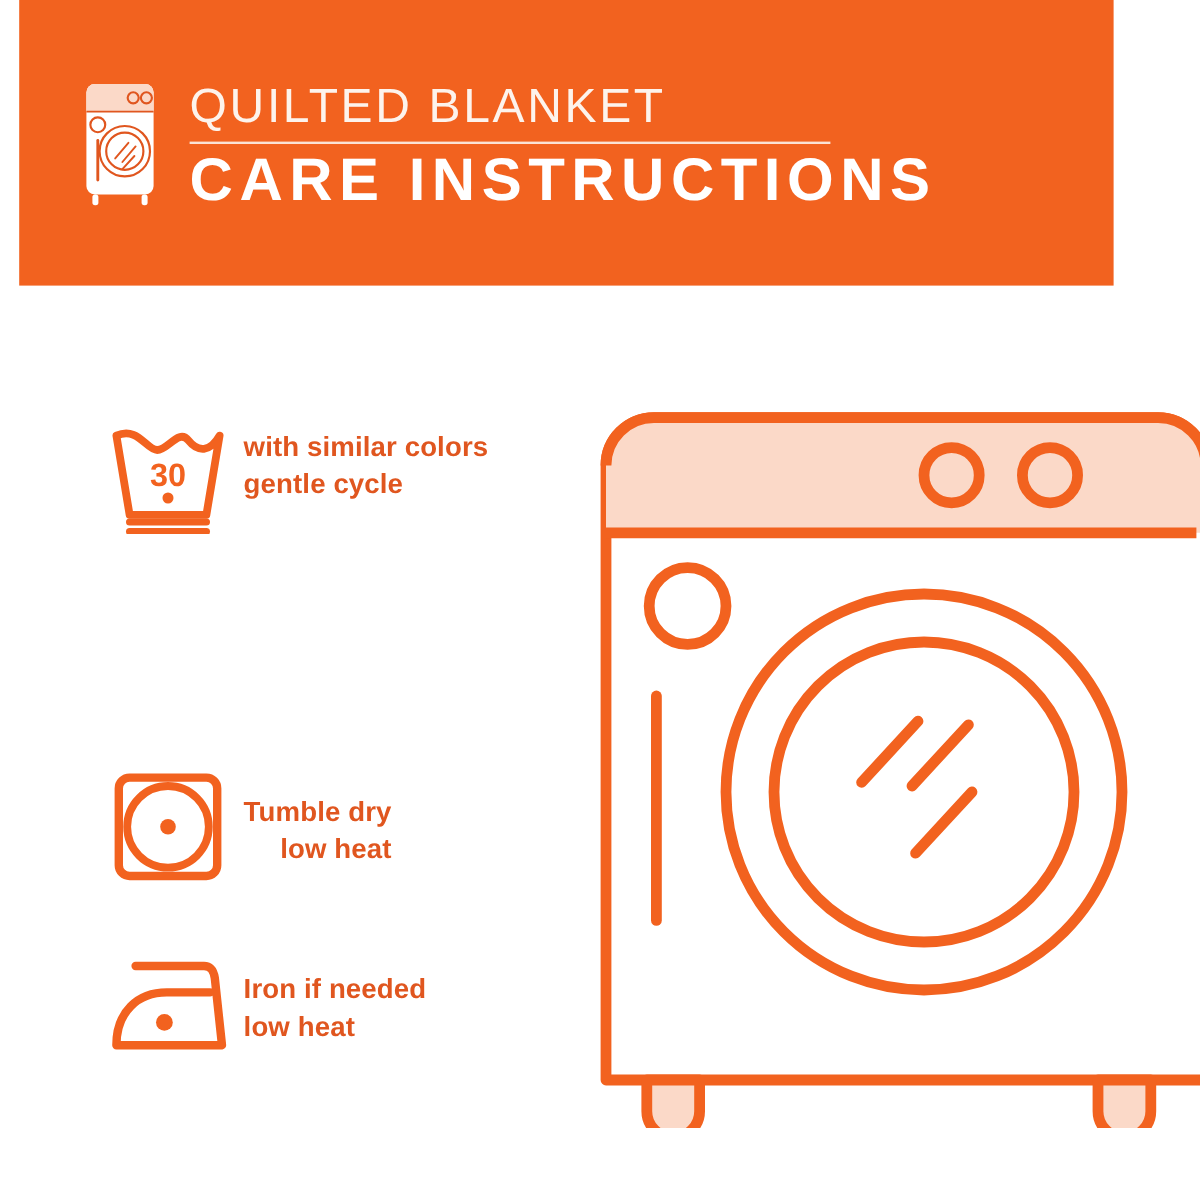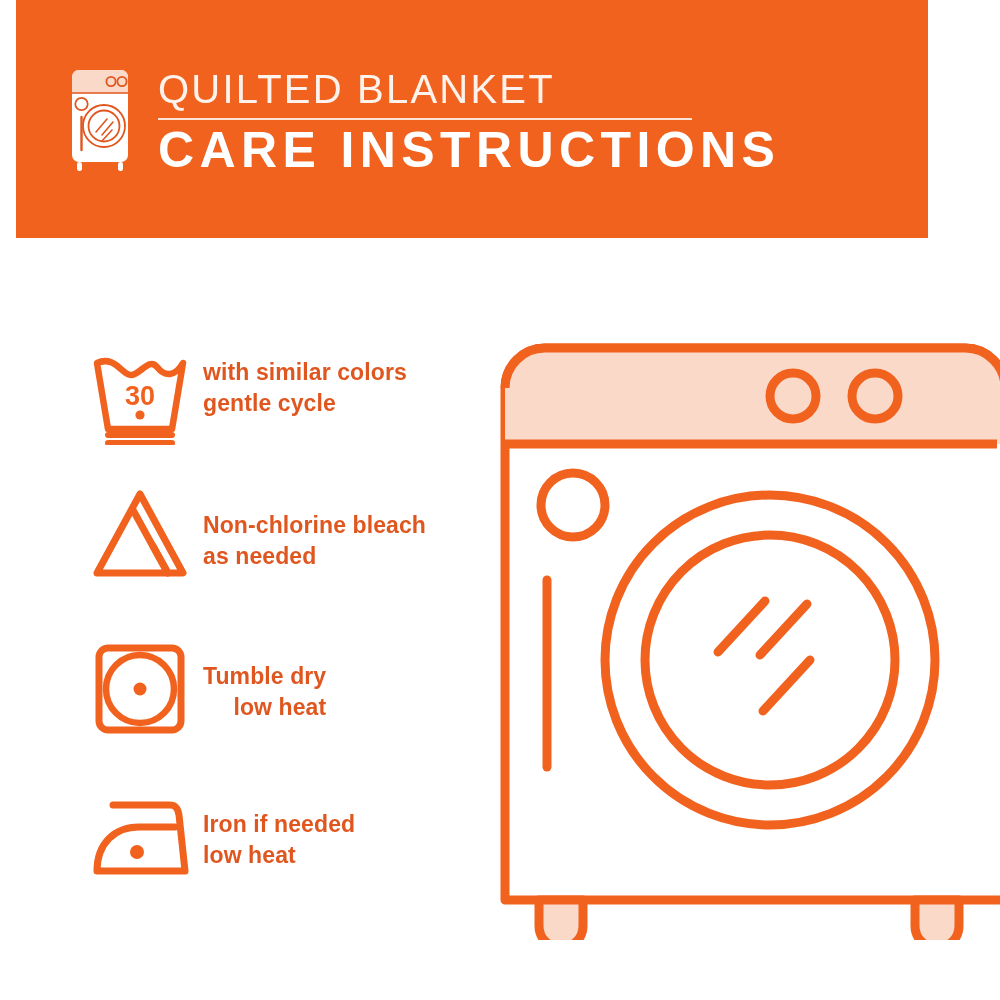--- a/index.html
+++ b/index.html
@@ -165,33 +165,20 @@
           <line x1="17" y1="82" x2="81" y2="82" stroke="#F2621F" stroke-width="6" stroke-linecap="round"></line>
           <line x1="17" y1="90" x2="81" y2="90" stroke="#F2621F" stroke-width="6" stroke-linecap="round"></line>
         </svg>
       </div>
       <div class="care-text">
         <span class="ln">with similar colors</span>
         <span class="ln">gentle cycle</span>
       </div>
     </div>
 
-    <div class="care-row care-row-1">
-      <div class="care-symbol">
-        <svg width="98" height="92" viewBox="0 0 98 92">
-          <path d="M49 6 L92 85 L6 85 Z" fill="none" stroke="#F2621F" stroke-width="7" stroke-linejoin="round"></path>
-          <line x1="42" y1="22" x2="75" y2="82" stroke="#F2621F" stroke-width="7" stroke-linecap="round"></line>
-          <line x1="62" y1="58" x2="77" y2="85" stroke="#F2621F" stroke-width="7" stroke-linecap="round"></line>
-        </svg>
-      </div>
-      <div class="care-text">
-        <span class="ln">Non-chlorine bleach</span>
-        <span class="ln">as needed</span>
-      </div>
-    </div>
 
     <div class="care-row care-row-2">
       <div class="care-symbol">
         <svg width="98" height="92" viewBox="0 0 98 92">
           <rect x="8" y="5" width="82" height="82" rx="9" fill="none" stroke="#F2621F" stroke-width="7"></rect>
           <circle cx="49" cy="46" r="34" fill="none" stroke="#F2621F" stroke-width="6.5"></circle>
           <circle cx="49" cy="46" r="6.5" fill="#F2621F"></circle>
         </svg>
       </div>
       <div class="care-text">

